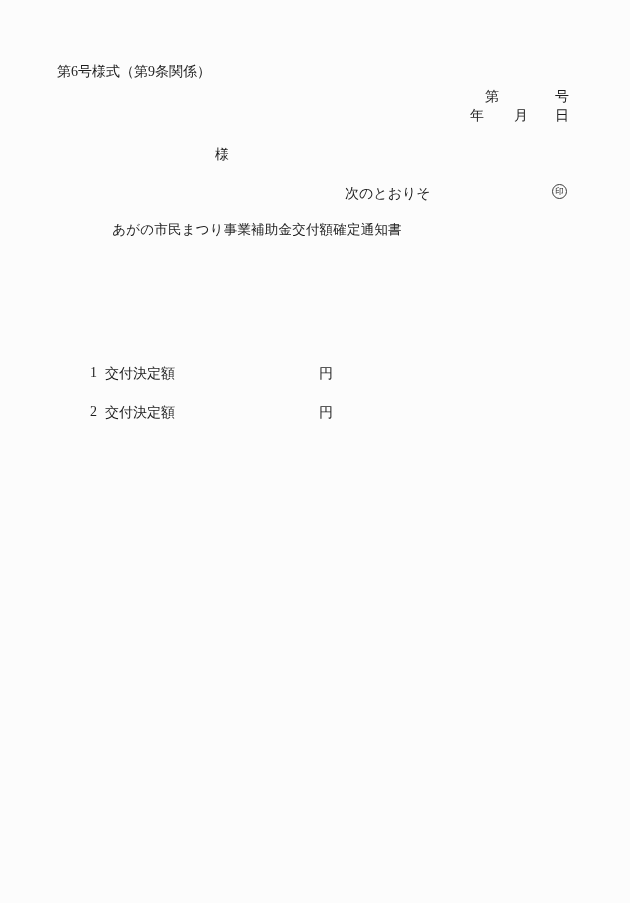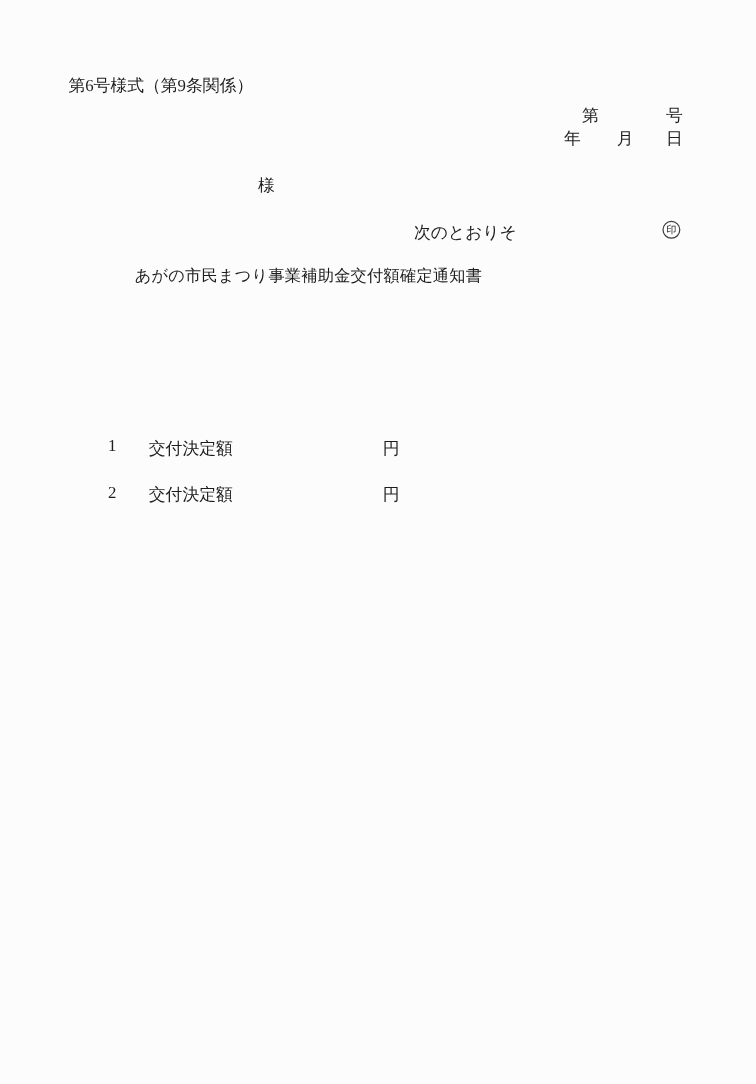--- a/index.html
+++ b/index.html
@@ -72,21 +72,21 @@
 
   .item-row {
     position: absolute;
     left: 0;
     width: 100%;
     height: 18px;
   }
   .item-row.row-1 { top: 365px; }
   .item-row.row-2 { top: 404px; }
   .item-number { position: absolute; left: 90px; }
-  .item-label  { position: absolute; left: 124px; text-align: right; }
+  .item-label  { position: absolute; left: 105px; text-align: right; }
   .item-unit   { position: absolute; left: 319px; }
 </style>
 </head>
 <body>
 
 <div class="page">
 
   <div class="abs form-number">第6号様式（第9条関係）</div>
 
   <div class="abs doc-number-prefix">第</div>

